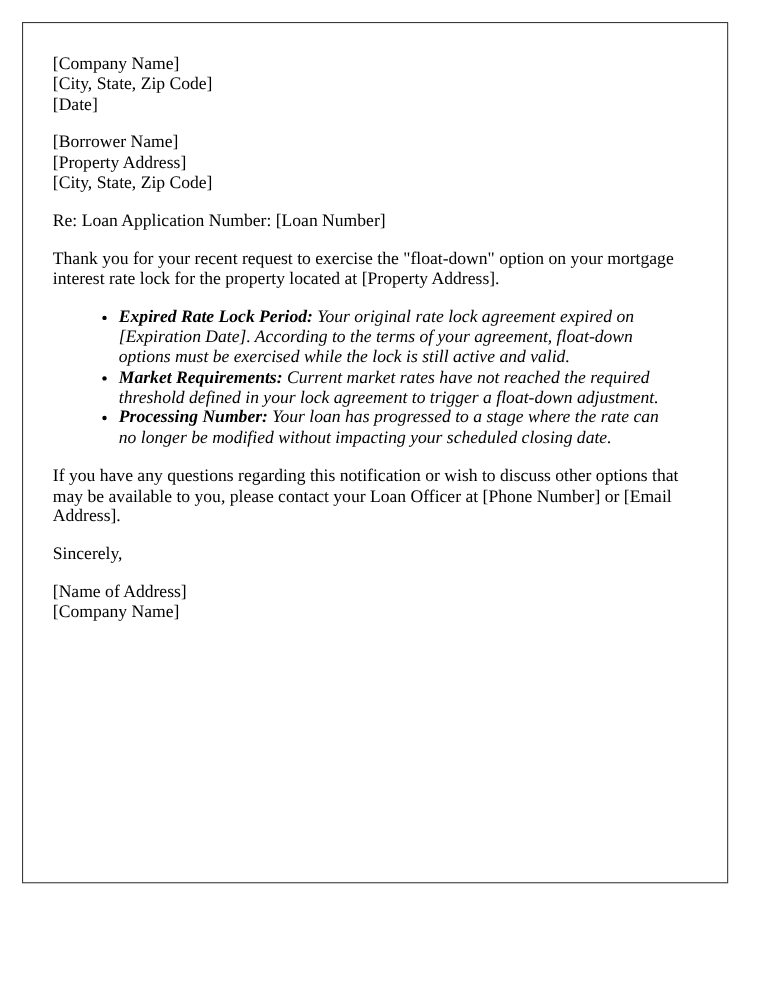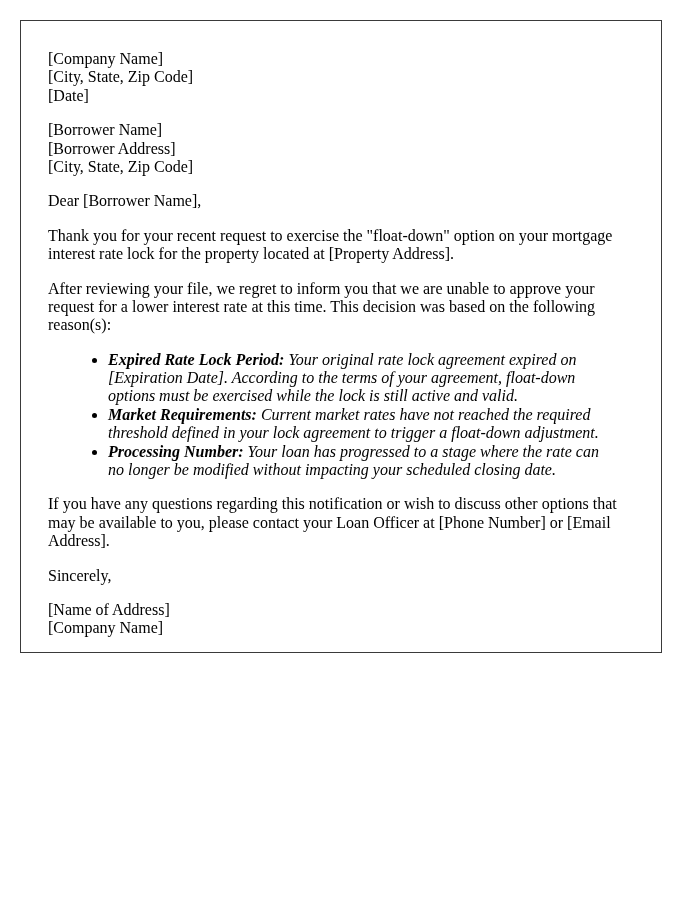--- a/index.html
+++ b/index.html
@@ -12,21 +12,21 @@
     height: 900px;
     position: relative;
     font-family: "Liberation Serif", "DejaVu Serif", serif;
     color: #000000;
   }
   .letter-page {
     position: absolute;
     left: 20px;
     top: 20px;
     width: 642px;
-    height: 633px;
+    height: 783px;
     box-sizing: border-box;
     border: 1px solid #3a3a3a;
     background: #ffffff;
     padding: 29px 28px 0 27px;
     font-size: 16px;
     line-height: 1.15;
     overflow: hidden;
   }
   .block {
     margin: 0 0 16px 0;
@@ -54,30 +54,29 @@
 <div class="letter-page">
 
   <div class="block">
     <div>[Company Name]</div>
     <div>[City, State, Zip Code]</div>
     <div>[Date]</div>
   </div>
 
   <div class="block">
     <div>[Borrower Name]</div>
-    <div>[Borrower Address]</div>
+    <div>[Property Address]</div>
     <div>[City, State, Zip Code]</div>
   </div>
 
+  <p>Re: Loan Application Number: [Loan Number]</p>
 
-  <p>Dear [Borrower Name],</p>
 
   <p>Thank you for your recent request to exercise the "float-down" option on your mortgage interest rate lock for the property located at [Property Address].</p>
 
-  <p>After reviewing your file, we regret to inform you that we are unable to approve your request for a lower interest rate at this time. This decision was based on the following reason(s):</p>
 
   <ul class="reasons">
     <li><b>Expired Rate Lock Period:</b><span> Your original rate lock agreement expired on [Expiration Date]. According to the terms of your agreement, float-down options must be exercised while the lock is still active and valid.</span></li>
     <li><b>Market Requirements:</b><span> Current market rates have not reached the required threshold defined in your lock agreement to trigger a float-down adjustment.</span></li>
     <li><b>Processing Number:</b><span> Your loan has progressed to a stage where the rate can no longer be modified without impacting your scheduled closing date.</span></li>
   </ul>
 
 
   <p>If you have any questions regarding this notification or wish to discuss other options that may be available to you, please contact your Loan Officer at [Phone Number] or [Email Address].</p>
 

